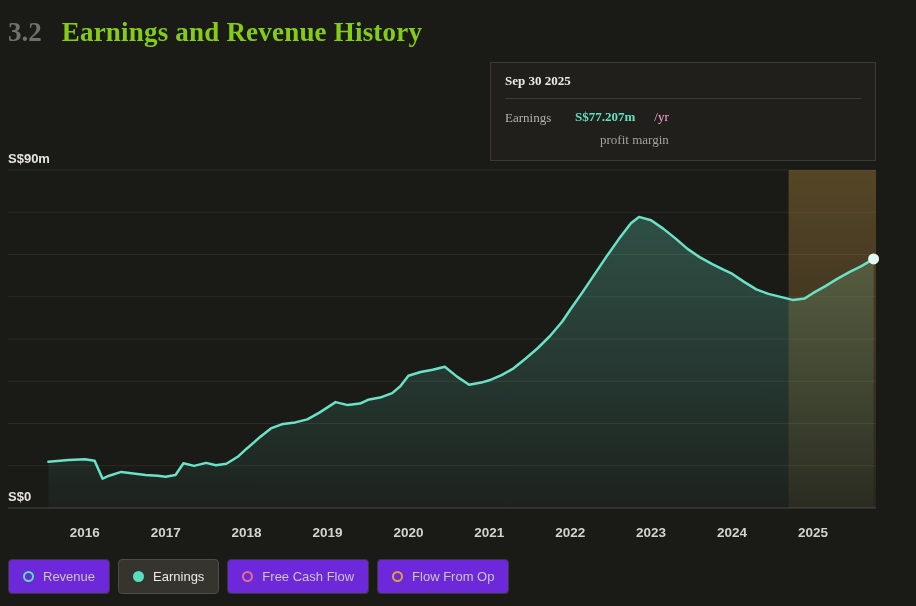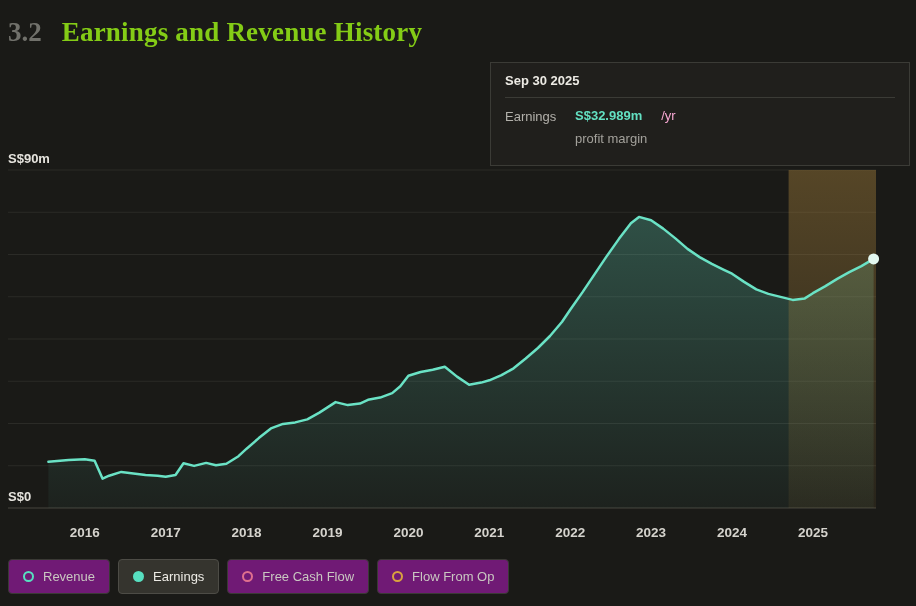--- a/index.html
+++ b/index.html
@@ -17,38 +17,38 @@
     font-size:27px; font-weight:700; color:#71716b;
   }
   .section-title {
     font-family:"Liberation Serif", serif;
     font-size:27px; font-weight:700; color:#84cc16; letter-spacing:.2px;
   }
   #chart-svg { position:absolute; top:0; left:0; }
   svg text { font-family:"Liberation Sans", sans-serif; }
 
   .tooltip {
-    position:absolute; left:490px; top:62px; width:420px;
+    position:absolute; left:490px; top:62px; width:386px;
     background:#201f1c; border:1px solid #3b3b36;
-    padding:10px 14px 19px; z-index:5;
+    padding:10px 14px 13px; z-index:5;font-family:Liberation Serif, serif;
   }
   .tt-date {
     font-size:13px; font-weight:700; color:#eceae4;
     padding-bottom:9px; border-bottom:1px solid #3b3b36; margin-bottom:10px;
   }
   .tt-row { display:flex; font-size:13px; line-height:1.2; }
   .tt-label { width:70px; color:#b3b1ab; flex:none; padding-top:1px; }
   .tt-value { color:#63e0c2; font-weight:700; }
   .tt-suffix { color:#f9a8d4; margin-left:19px; }
-  .tt-sub { color:#a3a19b; margin-top:7px; font-size:13px; }
+  .tt-sub { color:#a3a19b; margin-top:7px; font-size:13px;text-align:right; }
 
   .legend { position:absolute; left:8px; top:559px; display:flex; gap:8px; z-index:5; }
   .legend-btn {
     display:flex; align-items:center; gap:9px; height:35px; padding:0 14px;
-    background:#701a75; border:1px solid #3a3a35; border-radius:4px;
+    background:#6d28d9; border:1px solid #3a3a35; border-radius:4px;
     color:#c9c7c1; font-size:13px; font-family:"Liberation Sans", sans-serif;
     cursor:pointer; white-space:nowrap;
   }
   .legend-btn.active { background:#35342e; border-color:#4d4c46; color:#edebe5; }
   .dot { width:11px; height:11px; border-radius:50%; flex:none; }
 </style>
 </head>
 <body>
 
 <div class="header">
@@ -104,21 +104,21 @@
       <text x="732.0" y="537" fill="#d5d3cd" font-size="13.5" font-weight="700" text-anchor="middle">2024</text>
       <text x="812.9" y="537" fill="#d5d3cd" font-size="13.5" font-weight="700" text-anchor="middle">2025</text>
     </g>
 </svg>
 
 <div class="tooltip">
   <div class="tt-date">Sep 30 2025</div>
   <div class="tt-row">
     <span class="tt-label">Earnings</span>
     <span>
-      <span class="tt-value">S$32.989m</span><span class="tt-suffix">/yr</span>
+      <span class="tt-value">S$77.207m</span><span class="tt-suffix">/yr</span>
       <div class="tt-sub">profit margin</div>
     </span>
   </div>
 </div>
 
 <div class="legend">
   <button class="legend-btn">
     <span class="dot" style="border: 2px solid rgb(87, 223, 192);"></span>
     <span>Revenue</span>
   </button>

